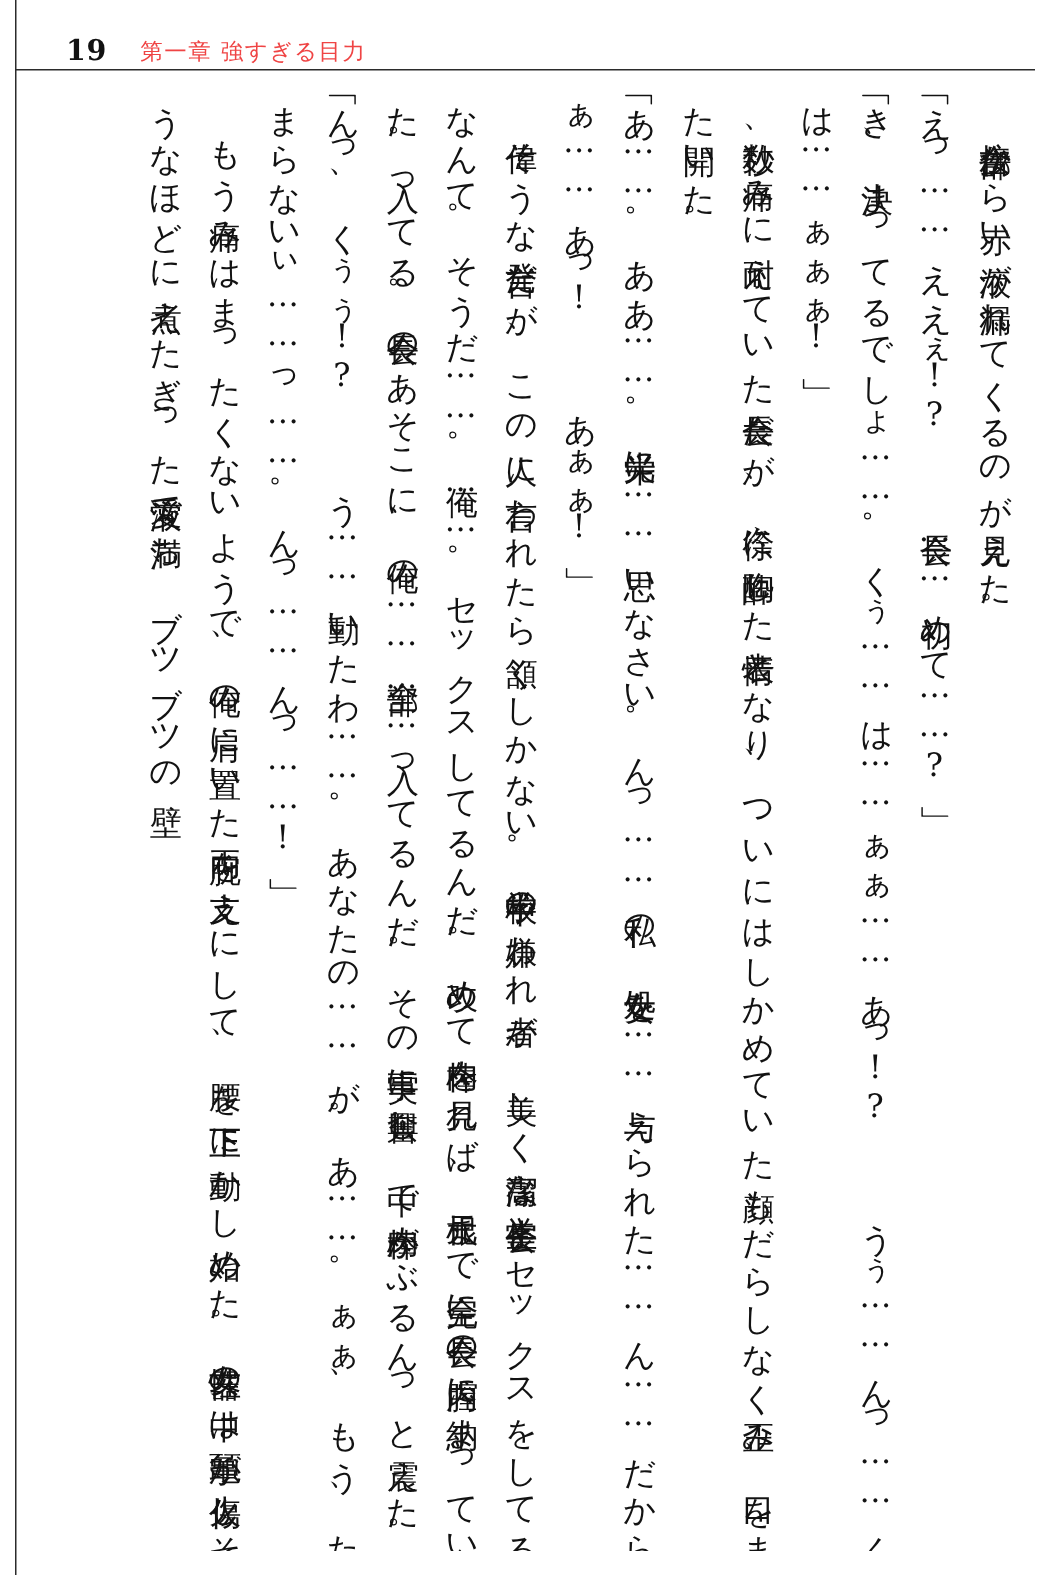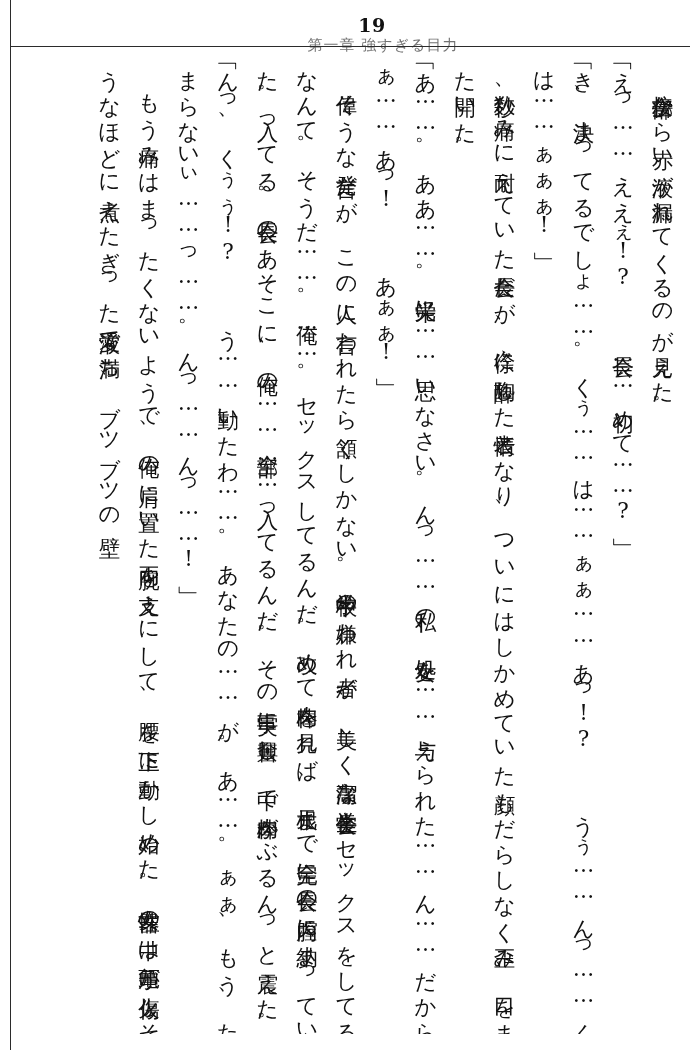--- a/index.html
+++ b/index.html
@@ -27,33 +27,32 @@
   #header {
     position: absolute;
     top: 14px;
     left: 0;
     width: 700px;
     height: 40px;
     display: flex;
     align-items: center;
     padding-left: 44px;
     box-sizing: border-box;
-    flex-direction: column;
   }
   #page-number {
     font-size: 19px;
     font-weight: bold;
     letter-spacing: 0.5px;
     color: #111;
     font-family: "DejaVu Serif", "Liberation Serif", serif;
   }
   #running-head {
     font-size: 15px;
     margin-left: 22px;
-    color: #737373;
+    color: #ef4444;
     letter-spacing: 1px;
     font-family: "DejaVu Sans", "Liberation Sans", sans-serif;
   }
 
   
   #header-rule {
     position: absolute;
     top: 46px;
     left: 10px;
     width: 680px;

